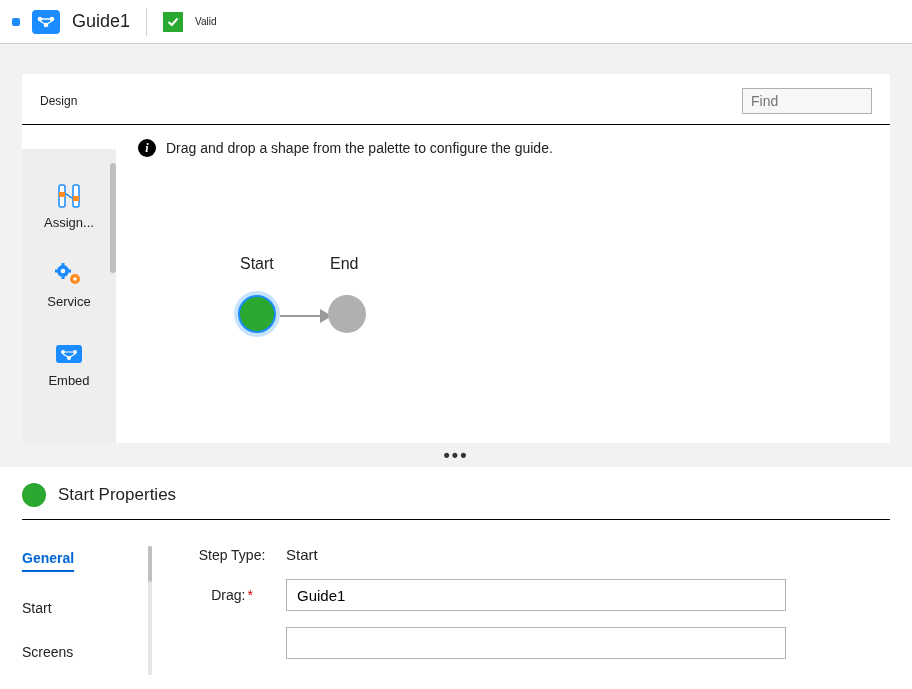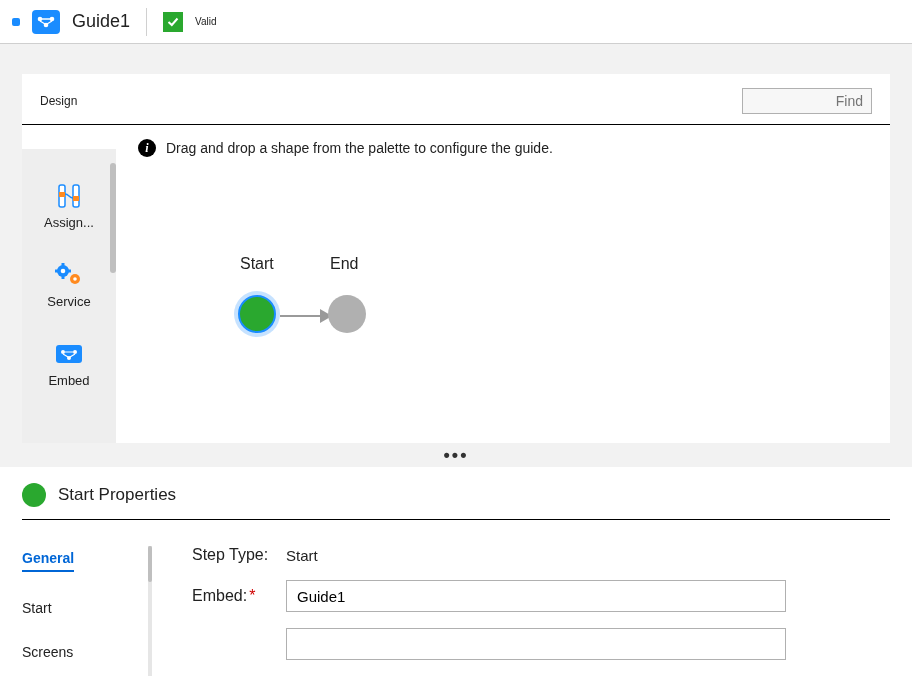--- a/index.html
+++ b/index.html
@@ -48,21 +48,20 @@
     border-bottom: 1px solid #000;
   }
   .design-title { font-size: 12px; text-align: right; }
   .find-input {
     background: #f7f7f7;
     border: 1px solid #b0b0b0;
     height: 26px; width: 130px;
     padding: 0 8px;
     font-size: 14px;
     color: #666;
-    text-align: right;
   }
   .design-body {
     display: flex;
     height: 318px;
   }
   .palette {
     width: 100px;
     background: #eee;
     padding-top: 32px;
     border-right: 6px solid #fff;
@@ -167,21 +166,21 @@
     color: #0066d6; font-weight: 600;
     border-bottom: 2px solid #0066d6;
     padding-bottom: 4px;
     width: fit-content;
   }
   .form { flex: 1; padding-left: 20px; }
   .form-row {
     display: flex; align-items: center; gap: 14px;
     margin-bottom: 16px;
   }
-  .form-label { width: 80px; font-size: 16px; }
+  .form-label { width: 80px; font-size: 14px; text-align: center; }
   .req { color: #d00000; margin-left: 2px; }
   .form-value { font-size: 15px; }
   .text-input {
     flex: 1; max-width: 500px;
     height: 32px; padding: 0 10px;
     border: 1px solid #b0b0b0;
     font-size: 15px;
   }
   .readonly-box {
     flex: 1; max-width: 500px;
@@ -315,21 +314,21 @@
       <span class="nav-item">Start</span>
       <span class="nav-item">Screens</span>
     </div>
     <div class="form">
       <div class="form-row">
         <span class="form-label">Step Type:</span>
         <span class="form-value">Start</span>
       </div>
       <div class="form-row">
         <span class="form-label">
-          <span>Embed:</span><span class="req">*</span>
+          <span>Drag:</span><span class="req">*</span>
         </span>
         <input class="text-input" value="Guide1" style="">
       </div>
       <div class="form-row">
         <span class="form-label"></span>
         <input class="text-input" style="max-width: 500px;">
       </div>
     </div>
   </div>
 </div>

